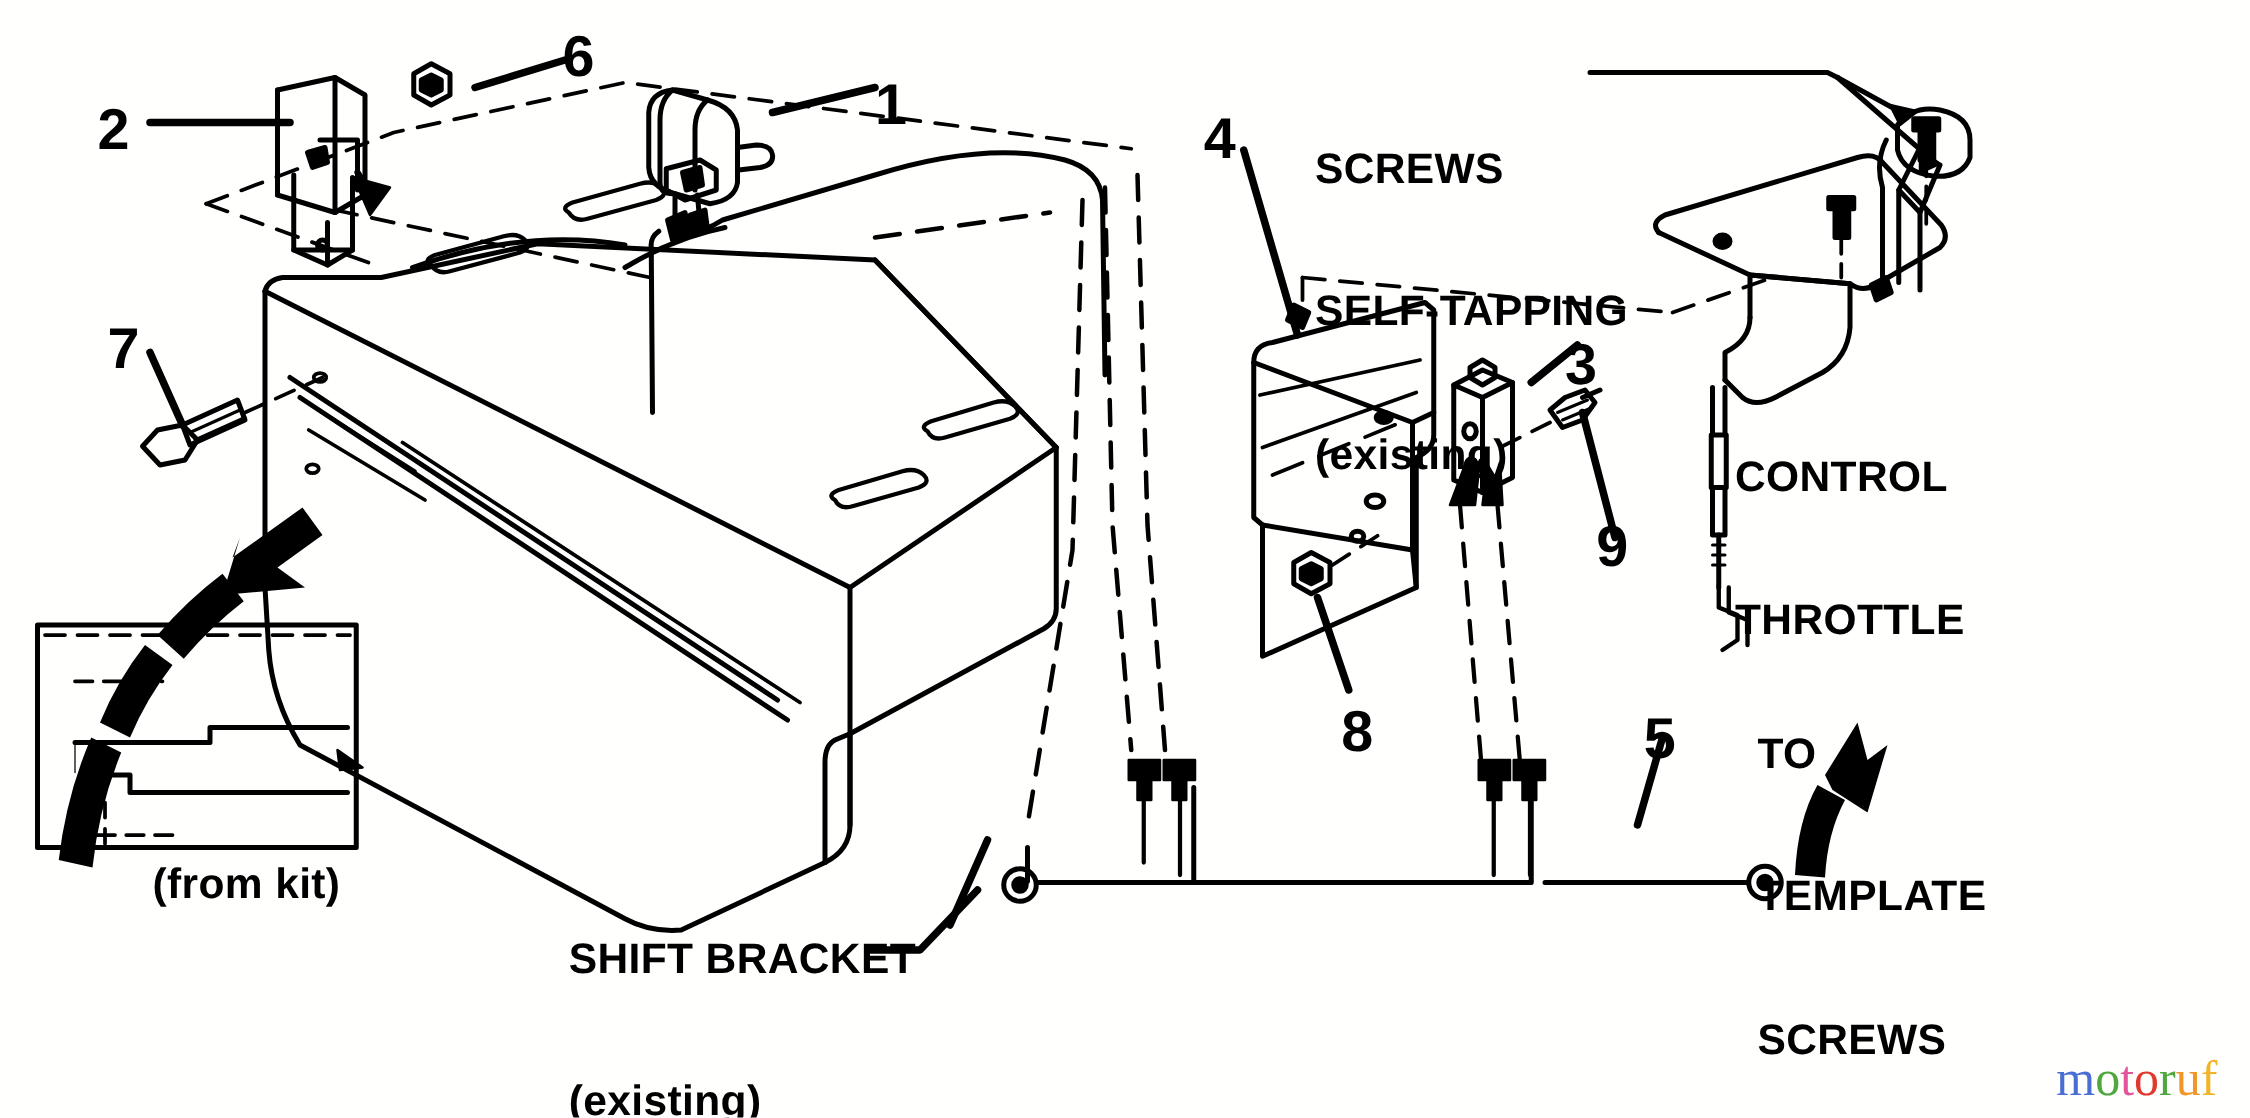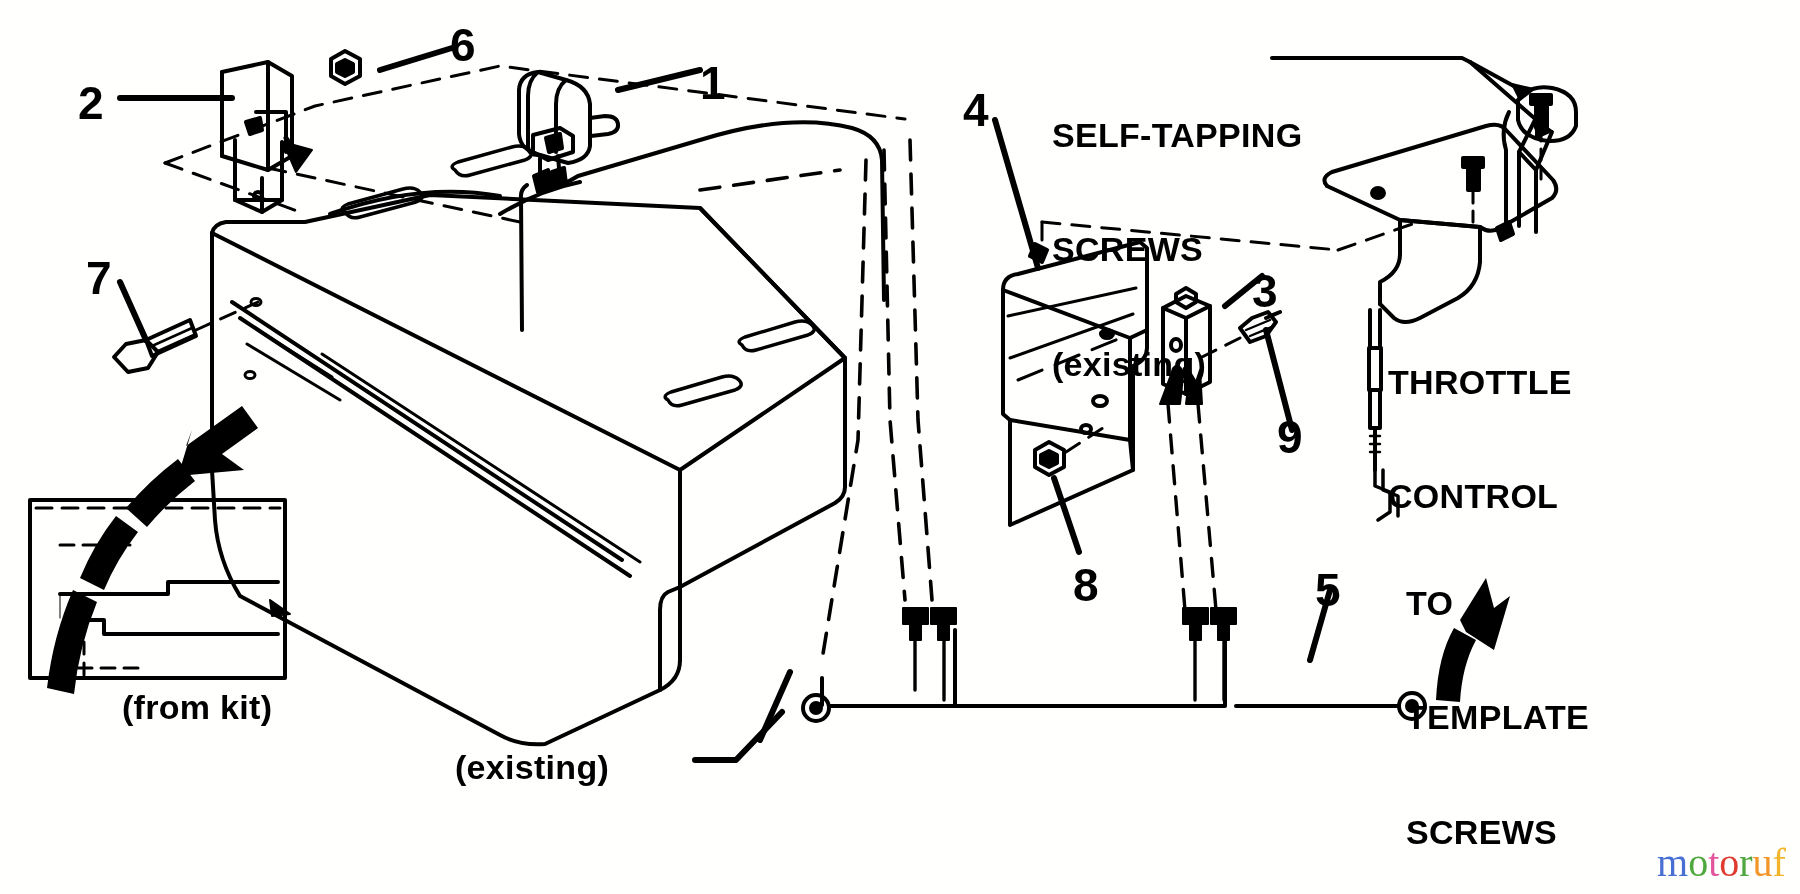--- a/index.html
+++ b/index.html
@@ -282,41 +282,42 @@
   <div class="lbl callout" style="left:78px;top:78px;">2</div>
   <div class="lbl callout" style="left:1252px;top:266px;">3</div>
   <div class="lbl callout" style="left:963px;top:85px;">4</div>
   <div class="lbl callout" style="left:1315px;top:565px;">5</div>
   <div class="lbl callout" style="left:450px;top:20px;">6</div>
   <div class="lbl callout" style="left:86px;top:253px;">7</div>
   <div class="lbl callout" style="left:1073px;top:560px;">8</div>
   <div class="lbl callout" style="left:1277px;top:412px;">9</div>
 
   <div class="lbl txt" style="left:1052px;top:40px;">
+    <div>SCREWS</div>
     <div>SELF-TAPPING</div>
-    <div>SCREWS</div>
     <div>(existing)</div>
   </div>
 
   <div class="lbl txt" style="left:1388px;top:287px;">
+    <div>CONTROL</div>
     <div>THROTTLE</div>
-    <div>CONTROL</div>
   </div>
 
   <div class="lbl txt" style="left:1406px;top:508px;">
     <div>TO</div>
     <div>TEMPLATE</div>
     <div>SCREWS</div>
   </div>
 
   <div class="lbl txt" style="left:106px;top:612px;">
     <div style="margin-left:16px;">(from kit)</div>
   </div>
 
   <div class="lbl txt" style="left:455px;top:672px;">
+    <div>SHIFT BRACKET</div>
     <div>(existing)</div>
   </div>
 
-  <div class="wm" style="left:1645px;top:843px;margin-left:12px;">
+  <div class="wm" style="left:1645px;top:843px;">
     <span style="color:#4a6fd4">m</span><span style="color:#4fa83d">o</span><span style="color:#e2559c">t</span><span style="color:#e03a2f">o</span><span style="color:#4fa83d">r</span><span style="color:#f2962a">u</span><span style="color:#f2b52a">f</span>
   </div>
 
 </div>
 
 </body></html>

